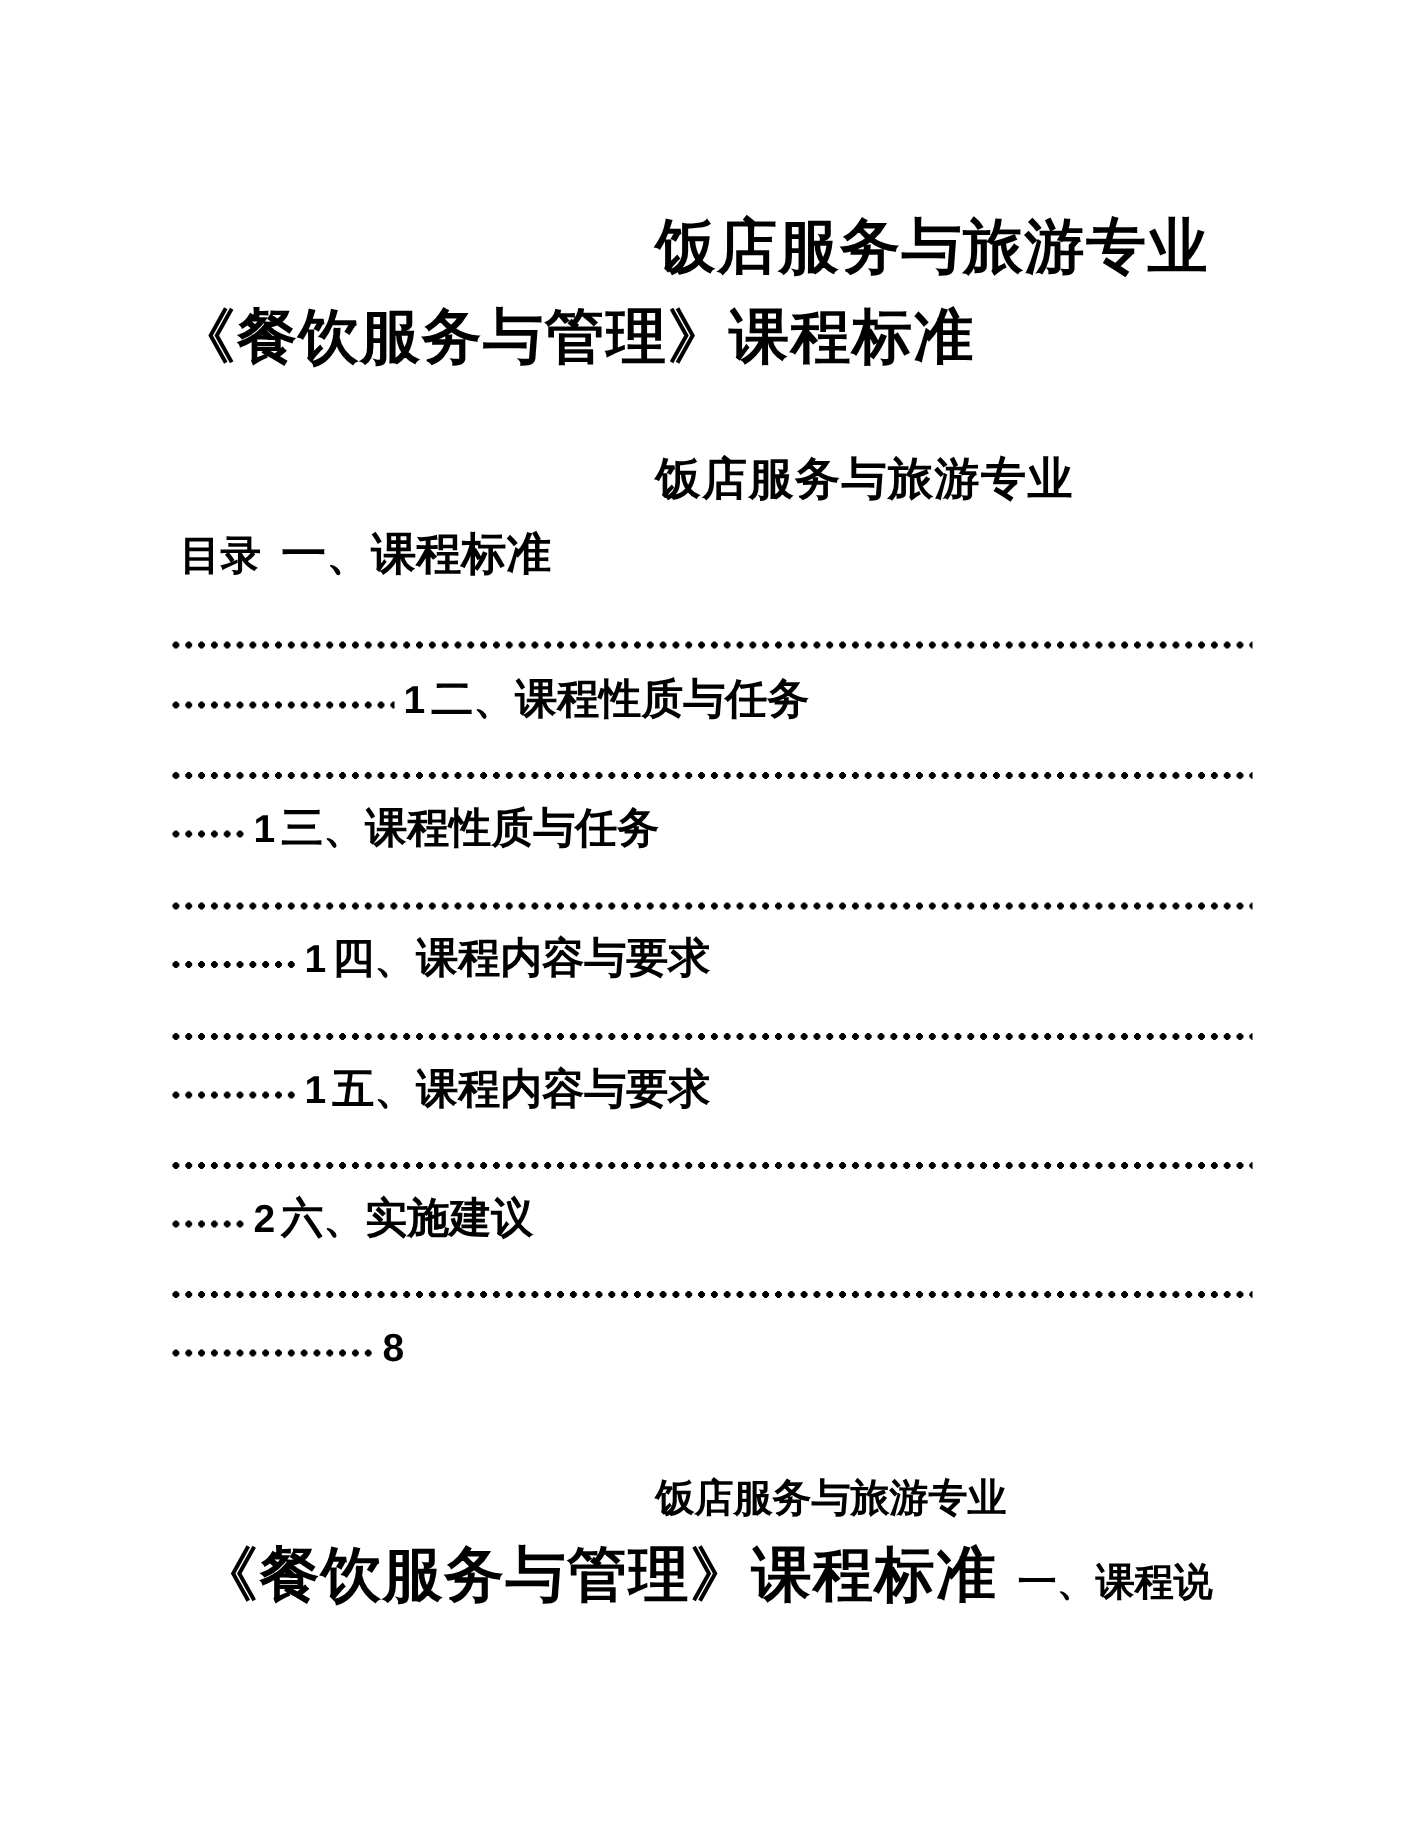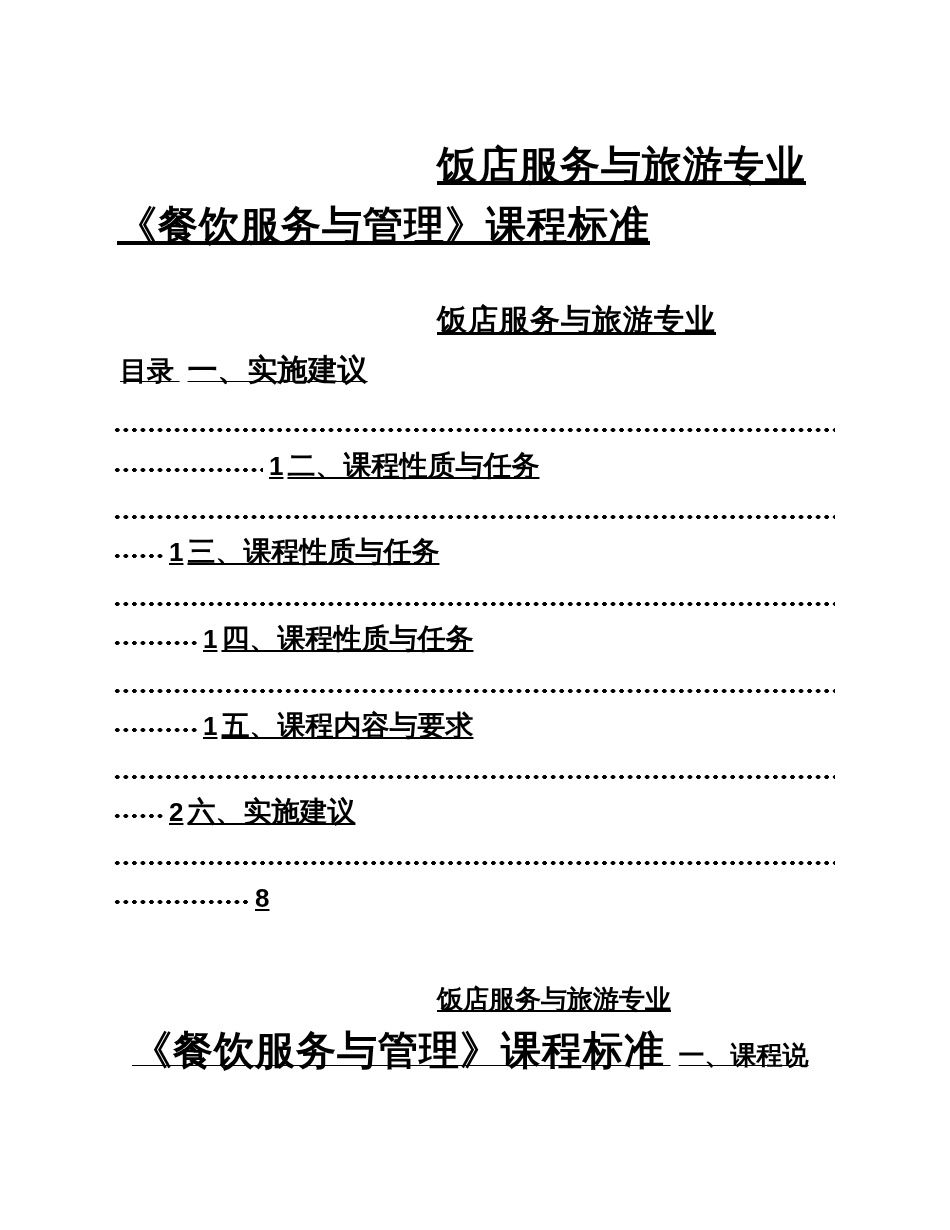--- a/index.html
+++ b/index.html
@@ -13,21 +13,20 @@
       position: relative;
       overflow: hidden;
       color: #000000;
       font-family: "DejaVu Serif", "Liberation Serif", serif;
     }
     .abs {
       position: absolute;
       white-space: nowrap;
       font-weight: bold;
       line-height: 1;
-      text-decoration: underline;
     }
     .serif { font-family: "DejaVu Serif", "Liberation Serif", serif; }
 
     .h-major { font-size: 40px; letter-spacing: 1px; }
     .h-sub { font-size: 30px; letter-spacing: 1px; }
     .toc-title { font-size: 27px; }
     .toc-head { font-size: 30px; }
     .toc-entry { font-size: 28px; }
 
     .dots-row {
@@ -64,36 +63,36 @@
 </head>
 <body>
 
 <div class="abs serif h-major" style="left:437px; top:145px;">饭店服务与旅游专业</div>
 <div class="abs serif h-major" style="left:117px; top:205px;">《餐饮服务与管理》课程标准</div>
 
 <div class="abs serif h-sub" style="left:437px; top:305px; font-size:30px;">饭店服务与旅游专业</div>
 
 <div class="abs serif" style="left:120px; top:355px;">
   <span class="toc-title">目录</span>
-  <span class="toc-head" style="margin-left:8px;">一、实施建议</span>
+  <span class="toc-head" style="margin-left:8px;">一、课程标准</span>
 </div>
 
 <div class="dots-row" style="top:425px;"></div>
 <div class="abs toc-entry" style="left:113px; top:452px;">
   <span class="lead-dots" style="width:150px;"></span><span class="pg">1</span><span class="entry-text">二、课程性质与任务</span>
 </div>
 
 <div class="dots-row" style="top:512px;"></div>
 <div class="abs toc-entry" style="left:113px; top:538px;">
   <span class="lead-dots" style="width:50px;"></span><span class="pg">1</span><span class="entry-text">三、课程性质与任务</span>
 </div>
 
 <div class="dots-row" style="top:599px;"></div>
 <div class="abs toc-entry" style="left:113px; top:625px;">
-  <span class="lead-dots" style="width:84px;"></span><span class="pg">1</span><span class="entry-text">四、课程性质与任务</span>
+  <span class="lead-dots" style="width:84px;"></span><span class="pg">1</span><span class="entry-text">四、课程内容与要求</span>
 </div>
 
 <div class="dots-row" style="top:686px;"></div>
 <div class="abs toc-entry" style="left:113px; top:712px;">
   <span class="lead-dots" style="width:84px;"></span><span class="pg">1</span><span class="entry-text">五、课程内容与要求</span>
 </div>
 
 <div class="dots-row" style="top:772px;"></div>
 <div class="abs toc-entry" style="left:113px; top:798px;">
   <span class="lead-dots" style="width:50px;"></span><span class="pg">2</span><span class="entry-text">六、实施建议</span>

